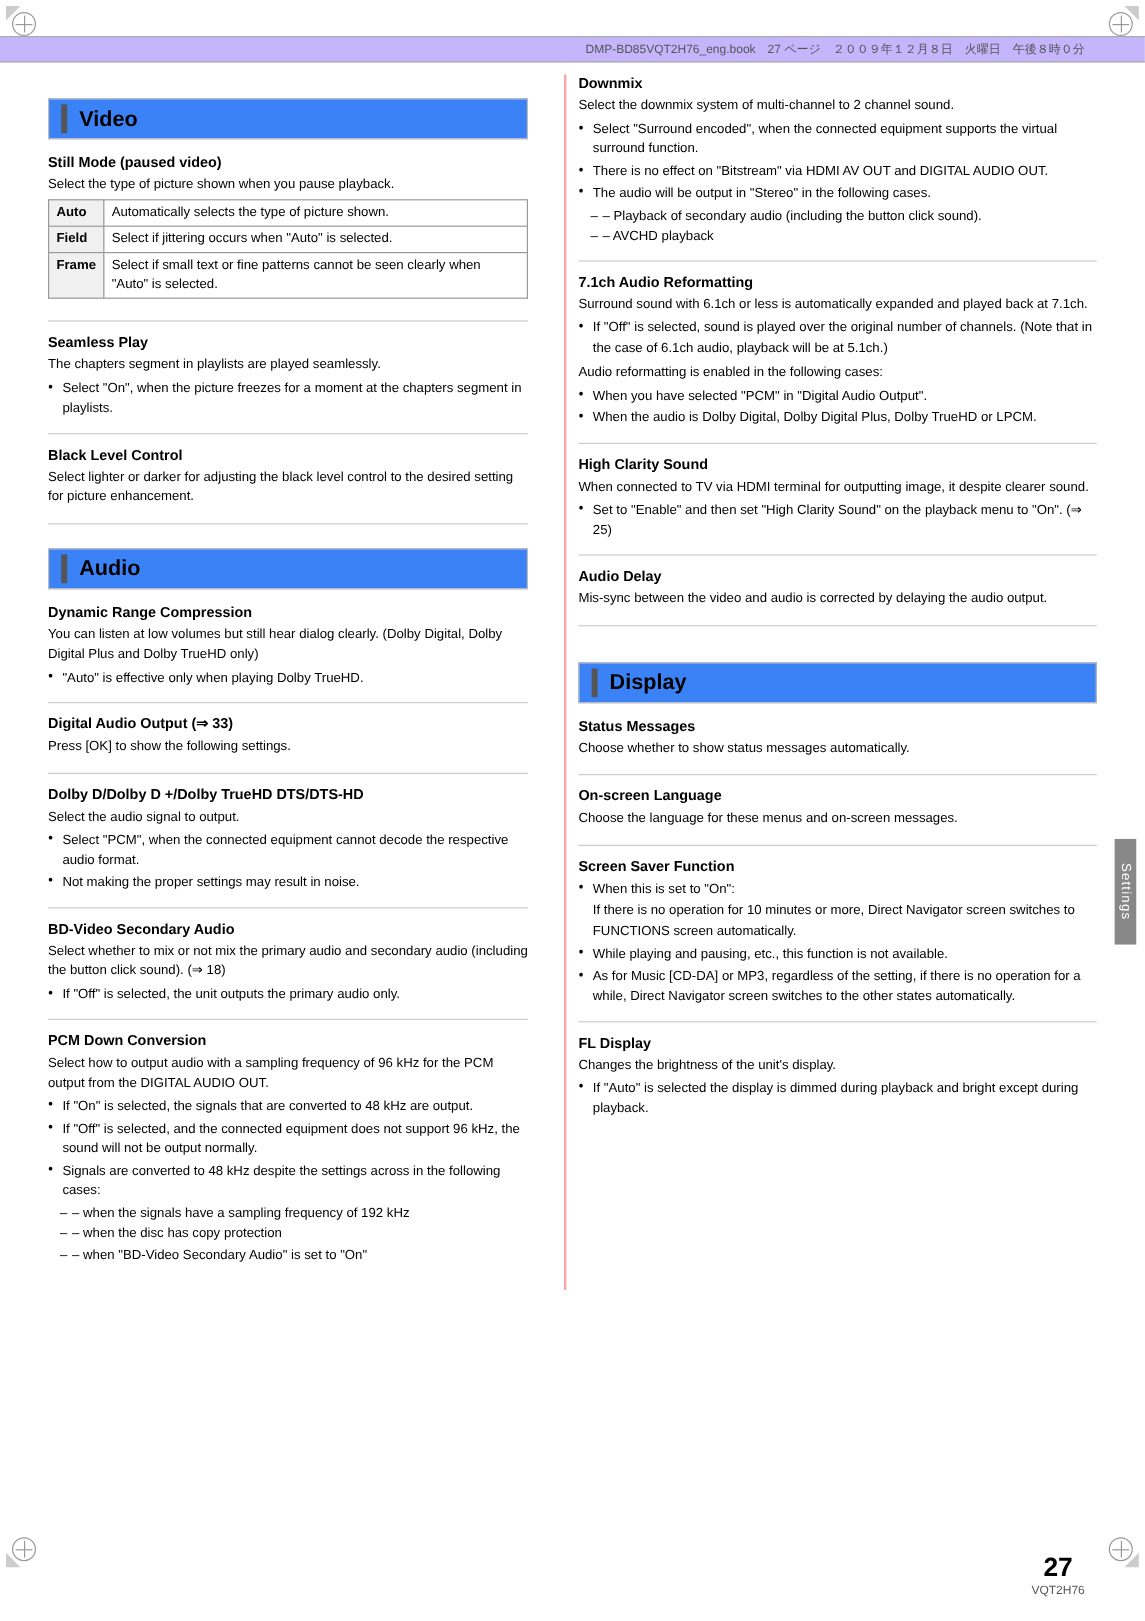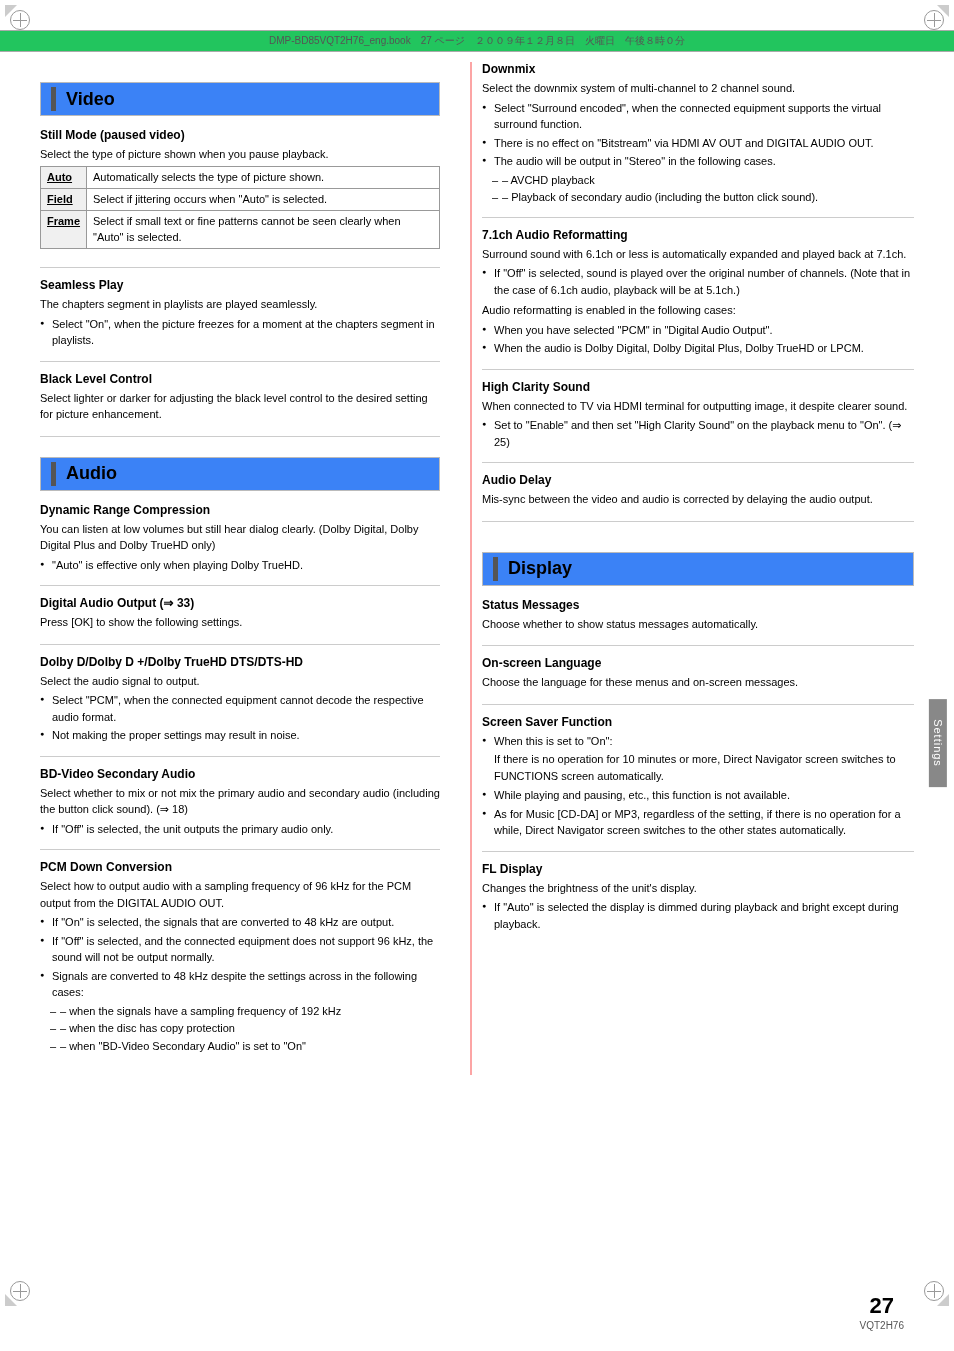--- a/index.html
+++ b/index.html
@@ -19,25 +19,25 @@
       padding: 30px 0 60px 0;
       position: relative;
       background: #fff;
     }
 
     
     .header-bar {
       width: 100%;
       border-top: 1px solid #aaa;
       border-bottom: 1px solid #aaa;
-      background: #22c55e;
+      background: #c4b5fd;
       font-size: 10px;
       color: #555;
       padding: 3px 50px;
-      text-align: center;
+      text-align: right;
       margin-bottom: 10px;
     }
 
     
     .corner-mark {
       position: absolute;
       width: 20px;
       height: 20px;
       border: 1.5px solid #999;
       border-radius: 50%;
@@ -199,21 +199,20 @@
       border: 1px solid #999;
       padding: 3px 6px;
       vertical-align: top;
       line-height: 1.4;
     }
     .still-table td:first-child {
       font-weight: bold;
       white-space: nowrap;
       width: 45px;
       background: #f0f0f0;
-      text-decoration: underline;
     }
 
     
     .page-footer {
       position: absolute;
       bottom: 20px;
       right: 50px;
       text-align: center;
     }
     .page-number {
@@ -329,22 +328,22 @@
     </div>
 
     <div class="right-col">
 
       <div class="subsection" style="margin-top:0;">
         <div class="subsection-title">Downmix</div>
         <div class="subsection-text">Select the downmix system of multi-channel to 2 channel sound.</div>
         <div class="bullet-item">Select "Surround encoded", when the connected equipment supports the virtual surround function.</div>
         <div class="bullet-item">There is no effect on "Bitstream" via HDMI AV OUT and DIGITAL AUDIO OUT.</div>
         <div class="bullet-item">The audio will be output in "Stereo" in the following cases.</div>
+        <div class="sub-bullet">– Playback of secondary audio (including the button click sound).</div>
         <div class="sub-bullet">– AVCHD playback</div>
-        <div class="sub-bullet">– Playback of secondary audio (including the button click sound).</div>
       </div>
 
       <div class="subsection">
         <div class="subsection-title">7.1ch Audio Reformatting</div>
         <div class="subsection-text">Surround sound with 6.1ch or less is automatically expanded and played back at 7.1ch.</div>
         <div class="bullet-item">If "Off" is selected, sound is played over the original number of channels. (Note that in the case of 6.1ch audio, playback will be at 5.1ch.)</div>
         <div class="subsection-text" style="margin-top:4px;">Audio reformatting is enabled in the following cases:</div>
         <div class="bullet-item">When you have selected "PCM" in "Digital Audio Output".</div>
         <div class="bullet-item">When the audio is Dolby Digital, Dolby Digital Plus, Dolby TrueHD or LPCM.</div>
       </div>

